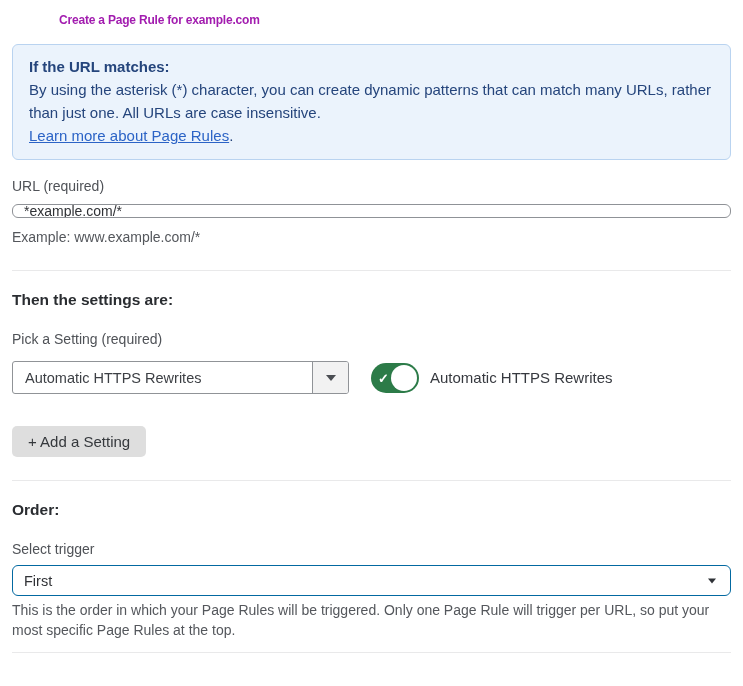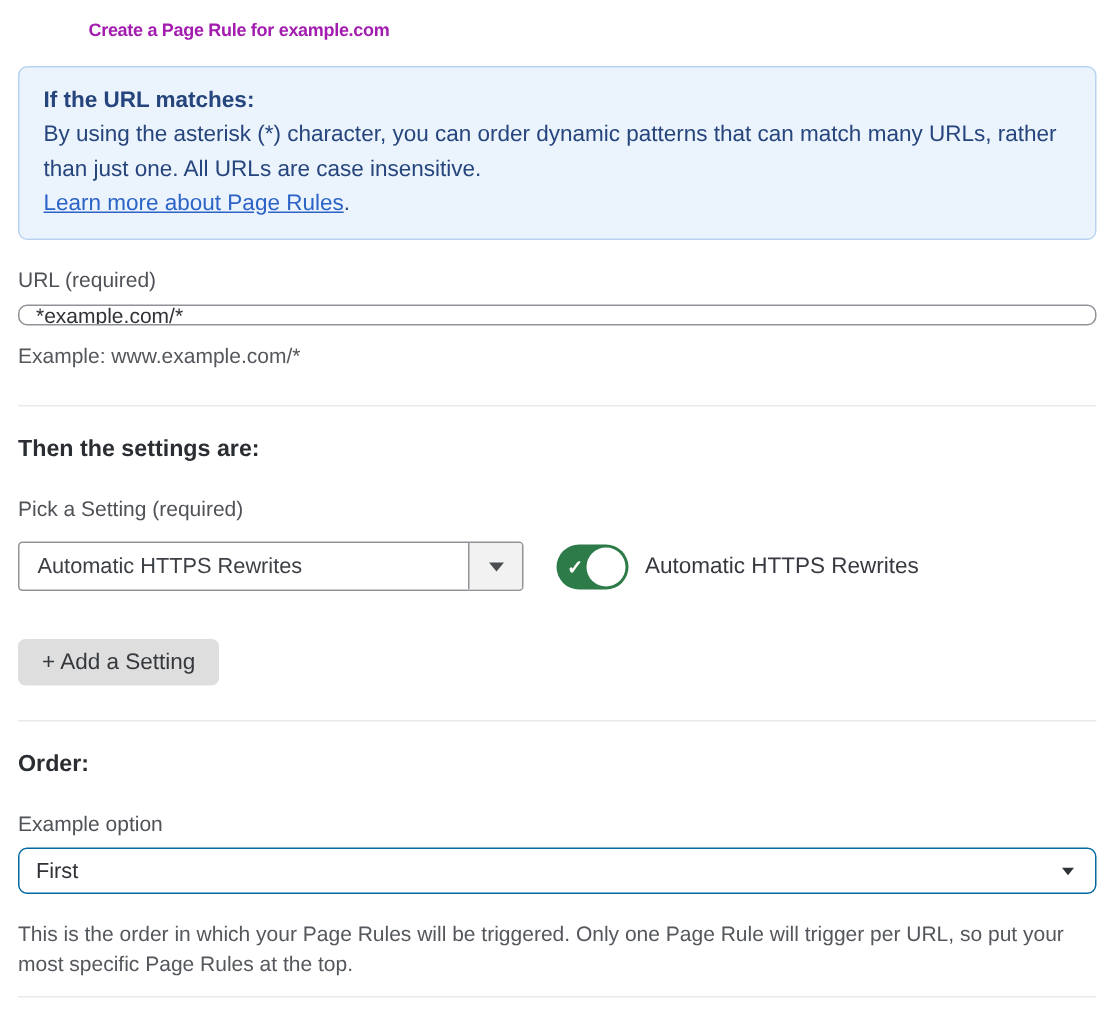--- a/index.html
+++ b/index.html
@@ -182,34 +182,34 @@
   }
   .select .caret-down {
     position: absolute;
     right: 14px; top: 50%;
     transform: translateY(-50%);
     border-left-width: 4.5px;
     border-right-width: 4.5px;
     border-top-width: 5.5px;
     border-top-color: #2f3237;
   }
-  .order-helper { max-width: 700px; margin-top: 16px; }
+  .order-helper { max-width: 700px; margin-top: 4px; }
 
   .footer-divider { margin: 12px 0 0 0; }
 </style>
 </head>
 <body>
 
 <div class="container">
 
   <h1 class="page-title">Create a Page Rule for example.com</h1>
 
   <div class="info-box">
     <div class="info-heading">If the URL matches:</div>
-    <div><span>By using the asterisk (*) character, you can order dynamic patterns that can match many URLs, rather than just one. All URLs are case insensitive.</span></div>
+    <div><span>By using the asterisk (*) character, you can create dynamic patterns that can match many URLs, rather than just one. All URLs are case insensitive.</span></div>
     <div><a class="info-link">Learn more about Page Rules</a><span>.</span></div>
   </div>
 
   <div class="field-label">URL (required)</div>
   <input class="text-input" type="text" value="*example.com/*" style="">
   <div class="helper-text">Example: www.example.com/*</div>
 
   <hr class="divider">
 
   <div class="section-heading">Then the settings are:</div>
@@ -230,21 +230,21 @@
       <div class="toggle-label">Automatic HTTPS Rewrites</div>
     </div>
   </div>
 
   <button class="btn btn-gray add-setting-btn">+ Add a Setting</button>
 
   <hr class="divider">
 
   <div class="section-heading">Order:</div>
 
-  <div class="field-label">Example option</div>
+  <div class="field-label">Select trigger</div>
   <div class="select">
     <span>First</span>
     <span class="caret-down"></span>
   </div>
   <div class="helper-text order-helper">This is the order in which your Page Rules will be triggered. Only one Page Rule will trigger per URL, so put your most specific Page Rules at the top.</div>
 
   <hr class="divider footer-divider">
 
   
 

